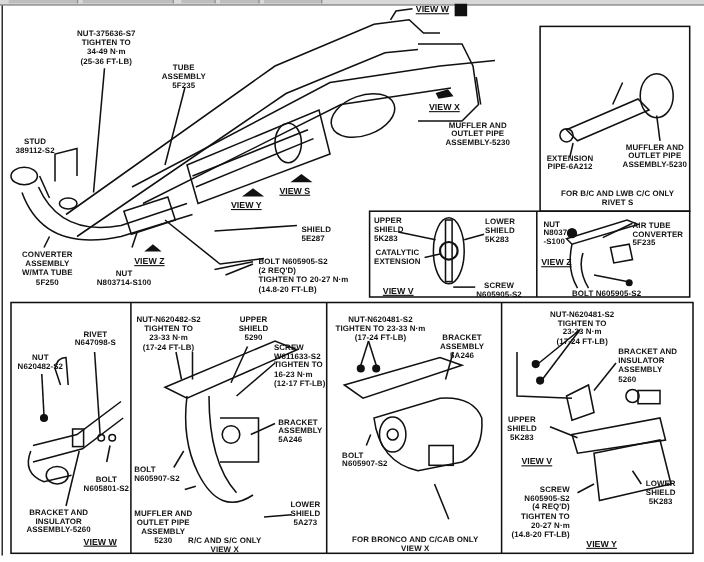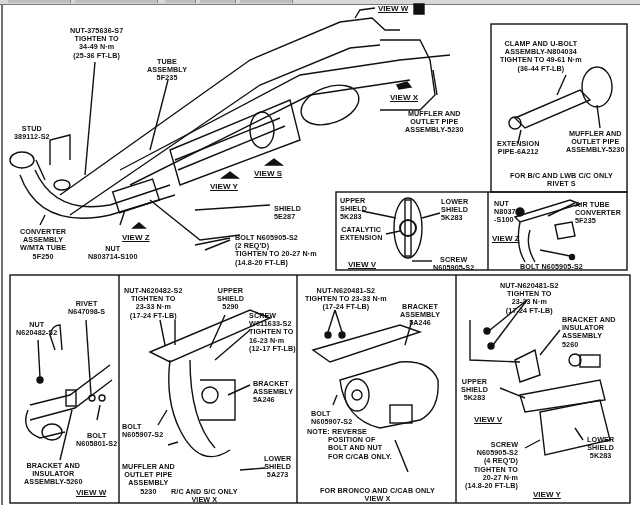--- a/index.html
+++ b/index.html
@@ -179,24 +179,20 @@
   <div class="lbl left" style="left:274px;top:205px">SHIELD
 5E287</div>
   <div class="lbl left" style="left:235px;top:234px">BOLT N605905-S2
 (2 REQ'D)
 TIGHTEN TO 20-27 N·m
 (14.8-20 FT-LB)</div>
   <div class="lbl" style="left:405px;top:110px">MUFFLER AND
 OUTLET PIPE
 ASSEMBLY-5230</div>
 
-  <div class="lbl" style="left:500px;top:40px">CLAMP AND U-BOLT
-ASSEMBLY-N804034
-TIGHTEN TO 49-61 N·m
-(36-44 FT-LB)</div>
   <div class="lbl" style="left:497px;top:140px">EXTENSION
 PIPE-6A212</div>
   <div class="lbl" style="left:566px;top:130px">MUFFLER AND
 OUTLET PIPE
 ASSEMBLY-5230</div>
   <div class="lbl" style="left:510px;top:172px">FOR B/C AND LWB C/C ONLY
 RIVET S</div>
 
   <div class="lbl left" style="left:340px;top:197px">UPPER
 SHIELD
@@ -258,24 +254,20 @@
 VIEW X</div>
 
   <div class="lbl" style="left:305px;top:287px">NUT-N620481-S2
 TIGHTEN TO 23-33 N·m
 (17-24 FT-LB)</div>
   <div class="lbl" style="left:400px;top:303px">BRACKET
 ASSEMBLY
 5A246</div>
   <div class="lbl left" style="left:311px;top:410px">BOLT
 N605907-S2</div>
-  <div class="lbl left" style="left:307px;top:428px">NOTE: REVERSE
-          POSITION OF
-          BOLT AND NUT
-          FOR C/CAB ONLY.</div>
   <div class="lbl" style="left:320px;top:487px">FOR BRONCO AND C/CAB ONLY
 VIEW X</div>
 
   <div class="lbl" style="left:500px;top:282px">NUT-N620481-S2
 TIGHTEN TO
 23-33 N·m
 (17-24 FT-LB)</div>
   <div class="lbl left" style="left:562px;top:316px">BRACKET AND
 INSULATOR
 ASSEMBLY

